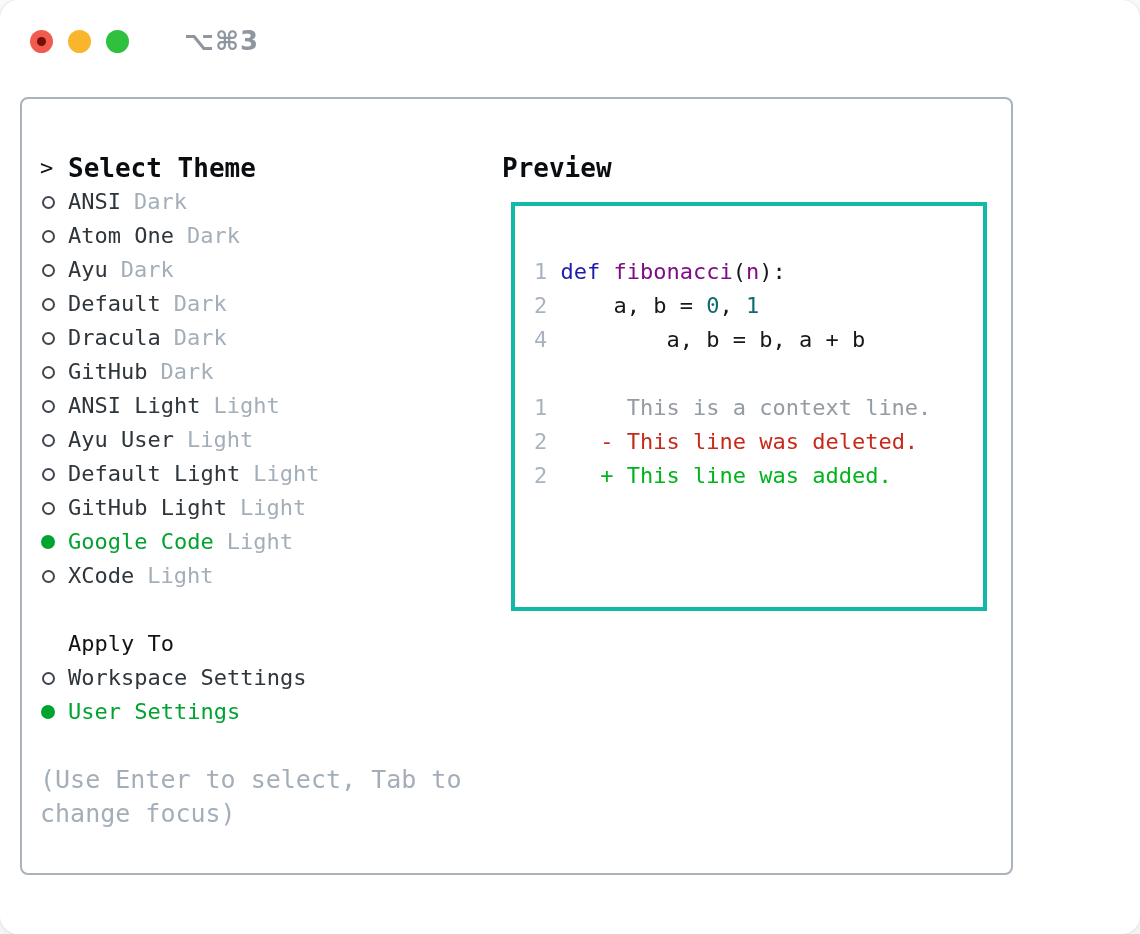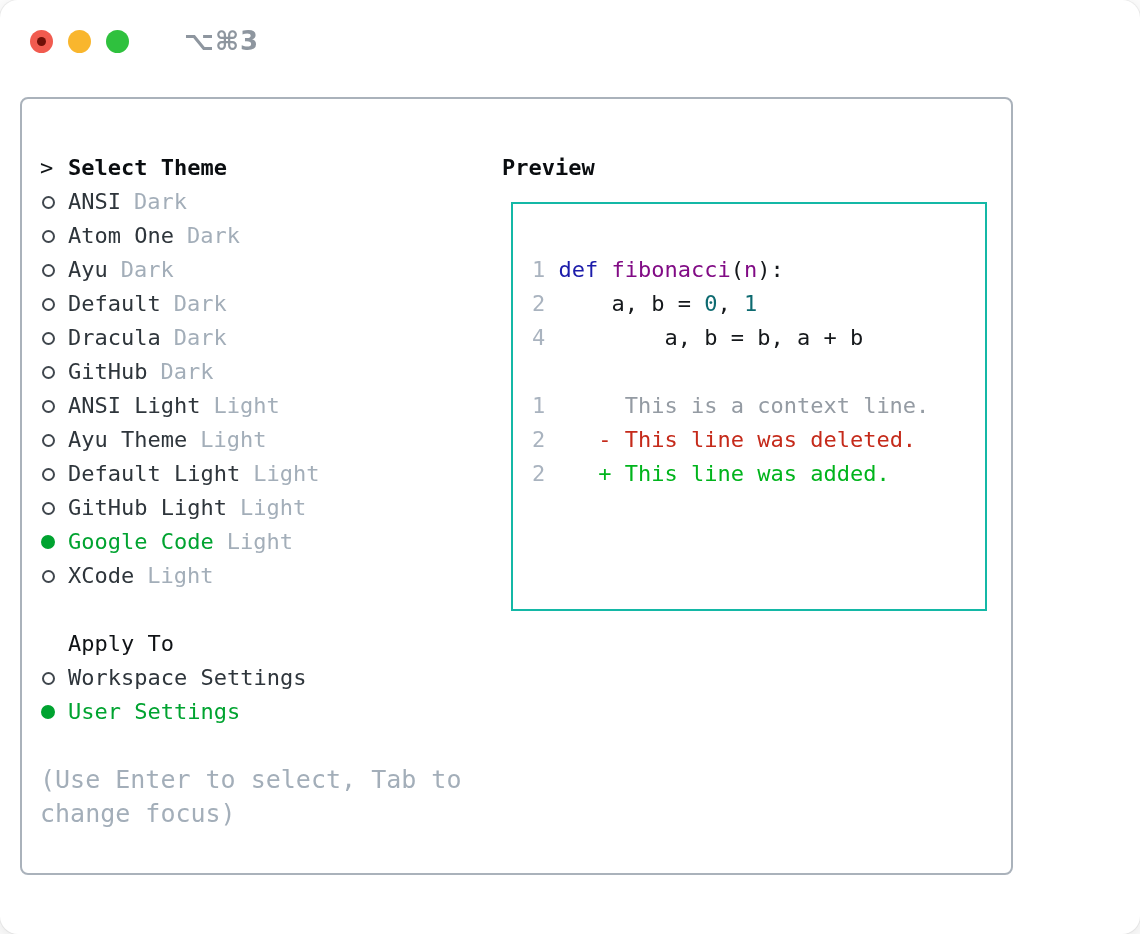--- a/index.html
+++ b/index.html
@@ -21,32 +21,32 @@
   .panel{
     position:absolute;left:20px;top:97px;width:993px;height:778px;box-sizing:border-box;
     border:2px solid #aab2bb;border-radius:8px;background:#fff;
     padding:52px 0 0 18px;display:flex;
   }
   .col-left{width:462px;flex:none;}
   .col-right{flex:none;}
   .row{height:34px;line-height:34px;font-size:22px;display:flex;align-items:center;white-space:pre;}
   .marker{width:28px;flex:none;display:flex;align-items:center;}
   .prompt{font-size:22px;color:#111518;}
-  .title{font-weight:bold;color:#0a0d10;font-size:22px;}
+  .title{font-weight:bold;color:#0a0d10;font-size:26px;}
   .radio{width:13px;height:13px;box-sizing:border-box;border:2px solid #40474e;border-radius:50%;margin-left:2px;}
   .radio.filled{background:var(--green);border-color:var(--green);width:14px;height:14px;margin-left:1px;}
   .item-name{color:#2e353b;}
   .item-name.selected{color:var(--green);}
   .item-variant{color:var(--muted);margin-left:13px;}
   .apply-title{color:#101316;}
   .hint{font-size:25px;line-height:34px;color:var(--muted);width:432px;}
   
   .pv-box{
     margin-top:17px;margin-left:9px;width:476px;height:409px;box-sizing:border-box;
-    border:2px solid #14b8a6;background:#fff;padding:49px 0 9px 19px;
+    border:4px solid #14b8a6;background:#fff;padding:49px 0 9px 19px;
   }
   .code-line{height:34px;line-height:34px;font-size:22px;white-space:pre;}
   .num{color:#a9b3bf;}
   .pln{color:#15181b;}
   .kwd{color:var(--kwd);}
   .typ{color:var(--typ);}
   .lit{color:var(--lit);}
   .ctx{color:#949ba3;}
   .del{color:var(--red-del);}
   .add{color:var(--green-add);}
@@ -74,21 +74,21 @@
       </div>
 
       <div id="theme-list">
           <div class="row theme-item"><span class="marker"><span class="radio"></span></span><span class="item-name">ANSI</span><span class="item-variant">Dark</span></div>
           <div class="row theme-item"><span class="marker"><span class="radio"></span></span><span class="item-name">Atom One</span><span class="item-variant">Dark</span></div>
           <div class="row theme-item"><span class="marker"><span class="radio"></span></span><span class="item-name">Ayu</span><span class="item-variant">Dark</span></div>
           <div class="row theme-item"><span class="marker"><span class="radio"></span></span><span class="item-name">Default</span><span class="item-variant">Dark</span></div>
           <div class="row theme-item"><span class="marker"><span class="radio"></span></span><span class="item-name">Dracula</span><span class="item-variant">Dark</span></div>
           <div class="row theme-item"><span class="marker"><span class="radio"></span></span><span class="item-name">GitHub</span><span class="item-variant">Dark</span></div>
           <div class="row theme-item"><span class="marker"><span class="radio"></span></span><span class="item-name">ANSI Light</span><span class="item-variant">Light</span></div>
-          <div class="row theme-item"><span class="marker"><span class="radio"></span></span><span class="item-name">Ayu Theme</span><span class="item-variant">Light</span></div>
+          <div class="row theme-item"><span class="marker"><span class="radio"></span></span><span class="item-name">Ayu User</span><span class="item-variant">Light</span></div>
           <div class="row theme-item"><span class="marker"><span class="radio"></span></span><span class="item-name">Default Light</span><span class="item-variant">Light</span></div>
           <div class="row theme-item"><span class="marker"><span class="radio"></span></span><span class="item-name">GitHub Light</span><span class="item-variant">Light</span></div>
           <div class="row theme-item"><span class="marker"><span class="radio filled"></span></span><span class="item-name selected">Google Code</span><span class="item-variant">Light</span></div>
           <div class="row theme-item"><span class="marker"><span class="radio"></span></span><span class="item-name">XCode</span><span class="item-variant">Light</span></div>
         </div>
 
       <div class="row"></div>
 
       <div class="row">
         <span class="marker"></span>

